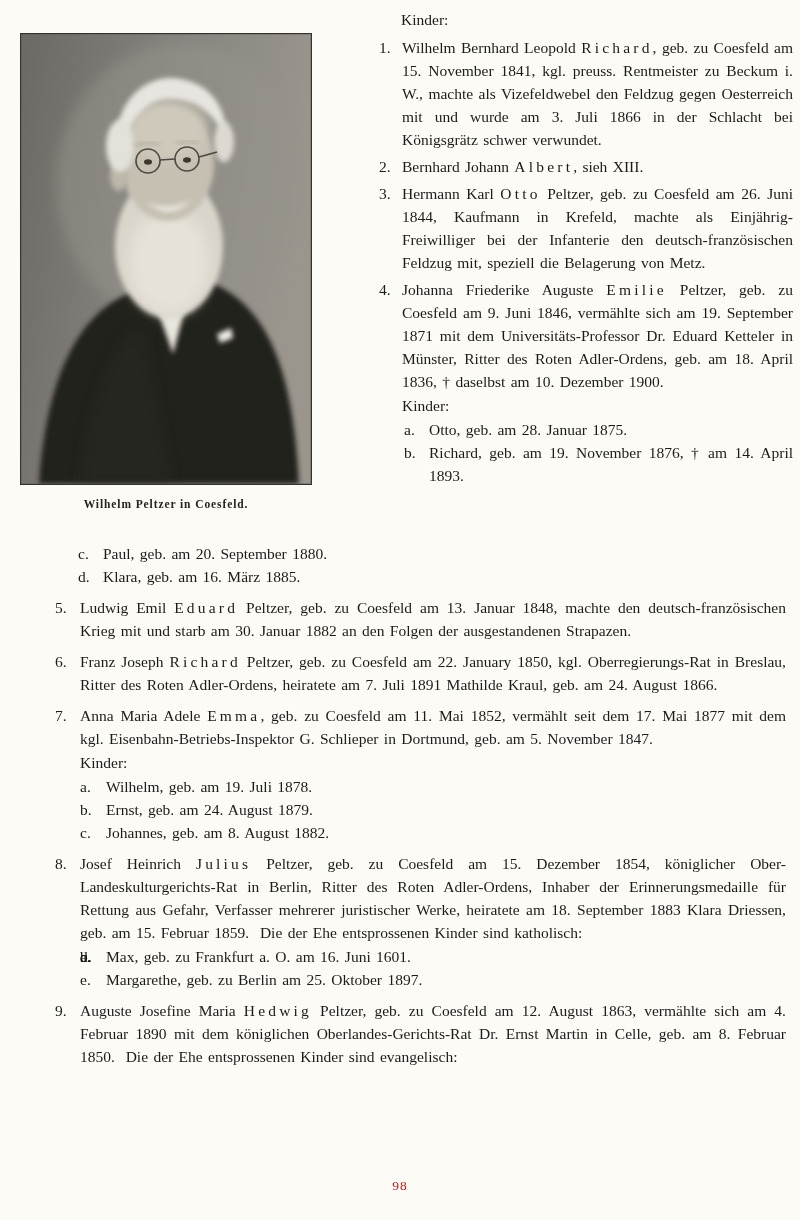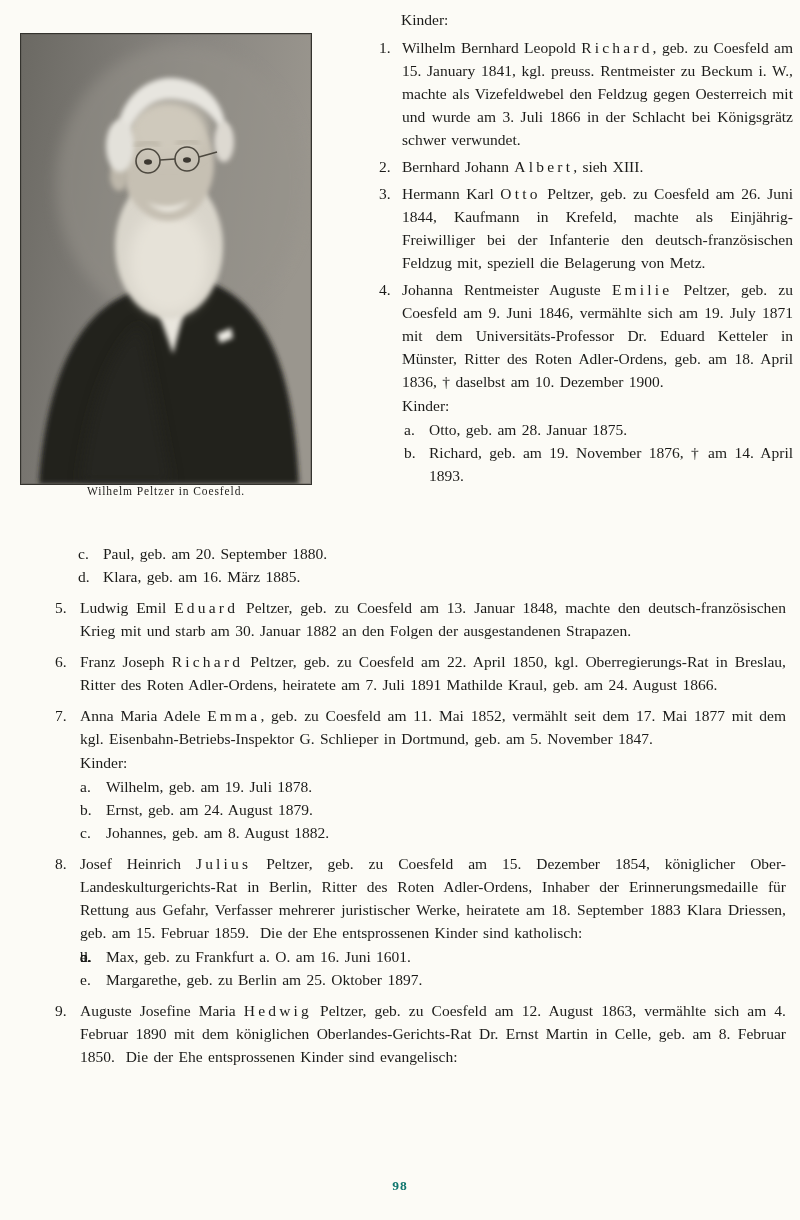--- a/index.html
+++ b/index.html
@@ -10,22 +10,22 @@
     background:#fcfbf6;
     color:#1b1b19;
     font-family:"Liberation Serif","DejaVu Serif",serif;
     overflow:hidden;
   }
   
   .toparea{position:relative;height:540px;}
   .figure{position:absolute;left:20px;top:33px;width:292px;}
   .photo{display:block;width:290px;height:450px;border:1px solid #34332e;background:#8a8780;}
   .caption{
-    text-align:center;font-weight:normal;font-size:11.5px;
-    letter-spacing:.9px;color:#242320;
+    text-align:center;font-weight:bold;font-size:11.5px;
+    letter-spacing:.9px;margin-top:13px;color:#242320;
   }
   .rightcol{
     position:absolute;left:379px;top:8px;width:414px;
     font-size:15.5px;line-height:23px;text-align:justify;
     word-spacing:1.5px;
   }
   .khead{padding-left:22px;margin-bottom:5px;text-align:left;}
   
   .item{position:relative;padding-left:23px;margin-bottom:4px;}
   .item>.num{position:absolute;left:0;top:0;width:18px;text-align:left;}
@@ -42,21 +42,21 @@
   }
   .mainlist{
     margin:8px 14px 0 55px;
     font-size:15.5px;line-height:23px;text-align:justify;word-spacing:1.5px;
   }
   .mainlist .item{padding-left:25px;margin-bottom:8px;}
   .mainlist .item>.num{width:20px;}
   .mainlist .sub{padding-left:28px;margin-left:-2px;}
   .pagenum{
     position:absolute;left:0;right:0;bottom:26px;
-    text-align:center;font-size:13.5px;font-weight:bold;color:#0f766e;
+    text-align:center;font-size:13.5px;font-weight:normal;color:#b91c1c;
     letter-spacing:1px;
   }
 </style>
 </head>
 <body>
 
 <div class="page">
 
   <div class="toparea">
 
@@ -126,36 +126,36 @@
         <rect width="290" height="450" fill="none" stroke="#55534d" stroke-width="2" opacity="0.35"></rect>
       </svg>
       <div class="caption">Wilhelm Peltzer in Coesfeld.</div>
     </div>
 
     <div class="rightcol">
       <div class="khead">Kinder:</div>
 
       <div class="item">
         <span class="num">1.</span>
-        <span>Wilhelm Bernhard Leopold </span><span class="spname">Richard</span><span>, geb. zu Coesfeld am 15. January 1841, kgl. preuss. Rentmeister zu Beckum i. W., machte als Vizefeldwebel den Feldzug gegen Oesterreich mit und wurde am 3. Juli 1866 in der Schlacht bei Königsgrätz schwer verwundet.</span>
+        <span>Wilhelm Bernhard Leopold </span><span class="spname">Richard</span><span>, geb. zu Coesfeld am 15. November 1841, kgl. preuss. Rentmeister zu Beckum i. W., machte als Vizefeldwebel den Feldzug gegen Oesterreich mit und wurde am 3. Juli 1866 in der Schlacht bei Königsgrätz schwer verwundet.</span>
       </div>
 
       <div class="item">
         <span class="num">2.</span>
         <span>Bernhard Johann </span><span class="spname">Albert</span><span>, sieh XIII.</span>
       </div>
 
       <div class="item">
         <span class="num">3.</span>
         <span>Hermann Karl </span><span class="spname">Otto</span><span> Peltzer, geb. zu Coesfeld am 26. Juni 1844, Kaufmann in Krefeld, machte als Einjährig-Freiwilliger bei der Infanterie den deutsch-französischen Feldzug mit, speziell die Belagerung von Metz.</span>
       </div>
 
       <div class="item">
         <span class="num">4.</span>
-        <span>Johanna Rentmeister Auguste </span><span class="spname">Emilie</span><span> Peltzer, geb. zu Coesfeld am 9. Juni 1846, vermählte sich am 19. July 1871 mit dem Universitäts-Professor Dr. Eduard Ketteler in Münster, Ritter des Roten Adler-Ordens, geb. am 18. April 1836, † daselbst am 10. Dezember 1900.</span>
+        <span>Johanna Friederike Auguste </span><span class="spname">Emilie</span><span> Peltzer, geb. zu Coesfeld am 9. Juni 1846, vermählte sich am 19. September 1871 mit dem Universitäts-Professor Dr. Eduard Ketteler in Münster, Ritter des Roten Adler-Ordens, geb. am 18. April 1836, † daselbst am 10. Dezember 1900.</span>
         <div class="kinder-inline">Kinder:</div>
         <div class="subblock">
           <div class="sub">
             <span class="letter">a.</span>
             <span>Otto, geb. am 28. Januar 1875.</span>
           </div>
           <div class="sub">
             <span class="letter">b.</span>
             <span>Richard, geb. am 19. November 1876, † am 14. April 1893.</span>
           </div>
@@ -177,21 +177,21 @@
 
   <div class="mainlist">
 
     <div class="item">
       <span class="num">5.</span>
       <span>Ludwig Emil </span><span class="spname">Eduard</span><span> Peltzer, geb. zu Coesfeld am 13. Januar 1848, machte den deutsch-französischen Krieg mit und starb am 30. Januar 1882 an den Folgen der ausgestandenen Strapazen.</span>
     </div>
 
     <div class="item">
       <span class="num">6.</span>
-      <span>Franz Joseph </span><span class="spname">Richard</span><span> Peltzer, geb. zu Coesfeld am 22. April 1850, kgl. Oberregierungs-Rat in Breslau, Ritter des Roten Adler-Ordens, heiratete am 7. Juli 1891 Mathilde Kraul, geb. am 24. August 1866.</span>
+      <span>Franz Joseph </span><span class="spname">Richard</span><span> Peltzer, geb. zu Coesfeld am 22. January 1850, kgl. Oberregierungs-Rat in Breslau, Ritter des Roten Adler-Ordens, heiratete am 7. Juli 1891 Mathilde Kraul, geb. am 24. August 1866.</span>
     </div>
 
     <div class="item">
       <span class="num">7.</span>
       <span>Anna Maria Adele </span><span class="spname">Emma</span><span>, geb. zu Coesfeld am 11. Mai 1852, vermählt seit dem 17. Mai 1877 mit dem kgl. Eisenbahn-Betriebs-Inspektor G. Schlieper in Dortmund, geb. am 5. November 1847.</span>
       <div class="kinder-inline">Kinder:</div>
       <div class="subblock">
         <div class="sub">
           <span class="letter">a.</span>
           <span>Wilhelm, geb. am 19. Juli 1878.</span>

